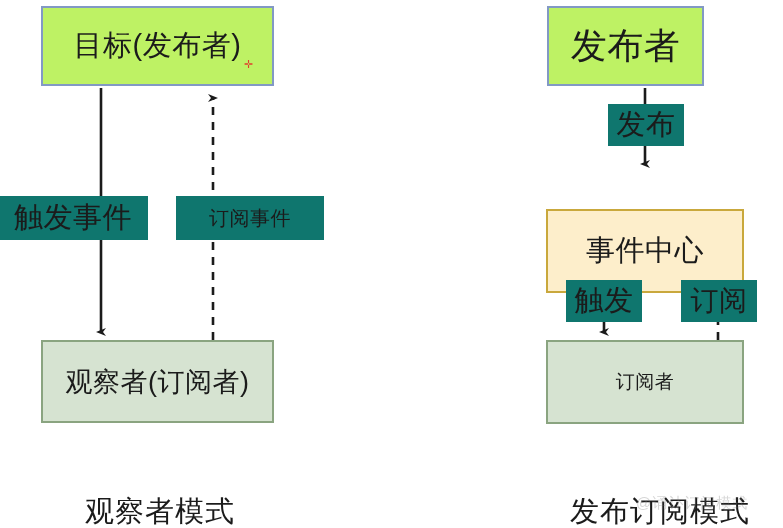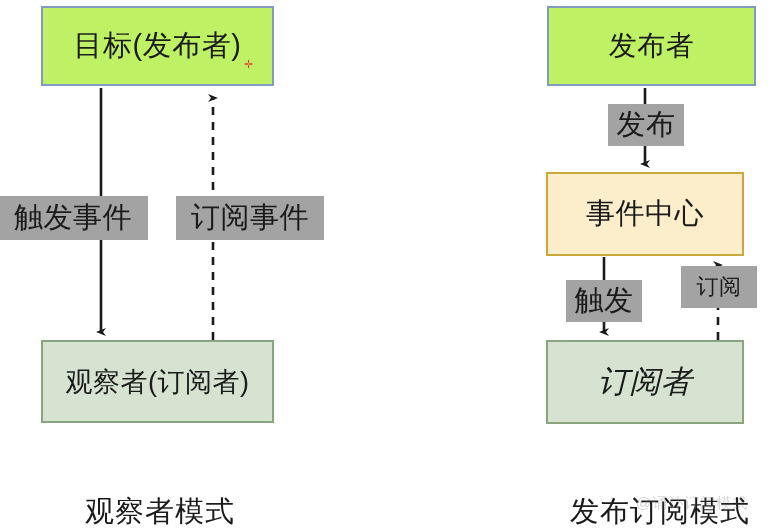--- a/index.html
+++ b/index.html
@@ -35,26 +35,27 @@
     background: #bef264;
     border: 2px solid #8299c4;
   }
   .node-green {
     background: #d6e3d1;
     border: 2px solid #8aa480;
   }
   .node-yellow {
     background: #fdeecb;
     border: 2px solid #c9a83c;
+    margin-top: 37px;
   }
   .edge-label {
     position: absolute;
     color: #1b1b1b;
     white-space: nowrap;
-    background: #a3a3a3;
+    background: #0f766e;
     z-index: 4;
     display: flex;
     align-items: center;
     justify-content: center;
     letter-spacing: 0.5px;
   }
   .caption {
     position: absolute;
     color: #1b1b1b;
     white-space: nowrap;
@@ -114,33 +115,33 @@
     <line x1="718" y1="340" x2="718" y2="265" stroke="#1b1b1b" stroke-width="2.6" stroke-dasharray="8 7" marker-end="url(#arrowUp)"></line>
   </g>
 </svg>
 
 <div class="node node-blue" style="left:41px; top:6px; width:233px; height:80px; font-size:29px;">目标(发布者)</div>
 
 <div class="node node-green" style="left:41px; top:340px; width:233px; height:83px; font-size:27px;">观察者(订阅者)</div>
 
 <div class="edge-label" style="left:-2px; top:196px; width:150px; height:44px; font-size:29px;">触发事件</div>
 
-<div class="edge-label" style="left:176px; top:196px; width:148px; height:44px; font-size:29px;">订阅事件</div>
+<div class="edge-label" style="left:176px; top:196px; width:148px; height:44px; font-size:20px;">订阅事件</div>
 
 <div class="caption" style="left:35px; top:492px; width:250px; font-size:29px;">观察者模式</div>
 
 <div class="redmark" style="left:244px; top:59px;">✛</div>
 
-<div class="node node-blue" style="left:547px; top:6px; width:209px; height:80px; font-size:28px;">发布者</div>
+<div class="node node-blue" style="left:547px; top:6px; width:157px; height:80px; font-size:36px;">发布者</div>
 
 <div class="node node-yellow" style="left:546px; top:172px; width:198px; height:84px; font-size:29px;">事件中心</div>
 
-<div class="node node-green" style="left:546px; top:340px; width:198px; height:84px; font-size:31px;font-style:italic;">订阅者</div>
+<div class="node node-green" style="left:546px; top:340px; width:198px; height:84px; font-size:19px;">订阅者</div>
 
 <div class="edge-label" style="left:608px; top:104px; width:76px; height:42px; font-size:29px;">发布</div>
 
 <div class="edge-label" style="left:566px; top:280px; width:76px; height:42px; font-size:29px;text-align:right;">触发</div>
 
-<div class="edge-label" style="left:681px; top:266px; width:76px; height:42px; font-size:22px;">订阅</div>
+<div class="edge-label" style="left:681px; top:280px; width:76px; height:42px; font-size:28px;">订阅</div>
 
 <div class="caption" style="left:545px; top:492px; width:230px; font-size:29px;">发布订阅模式</div>
 
 <div class="watermark" style="left:604px; top:494px;">@诵讣订阅模式</div>
 
 </body></html>

